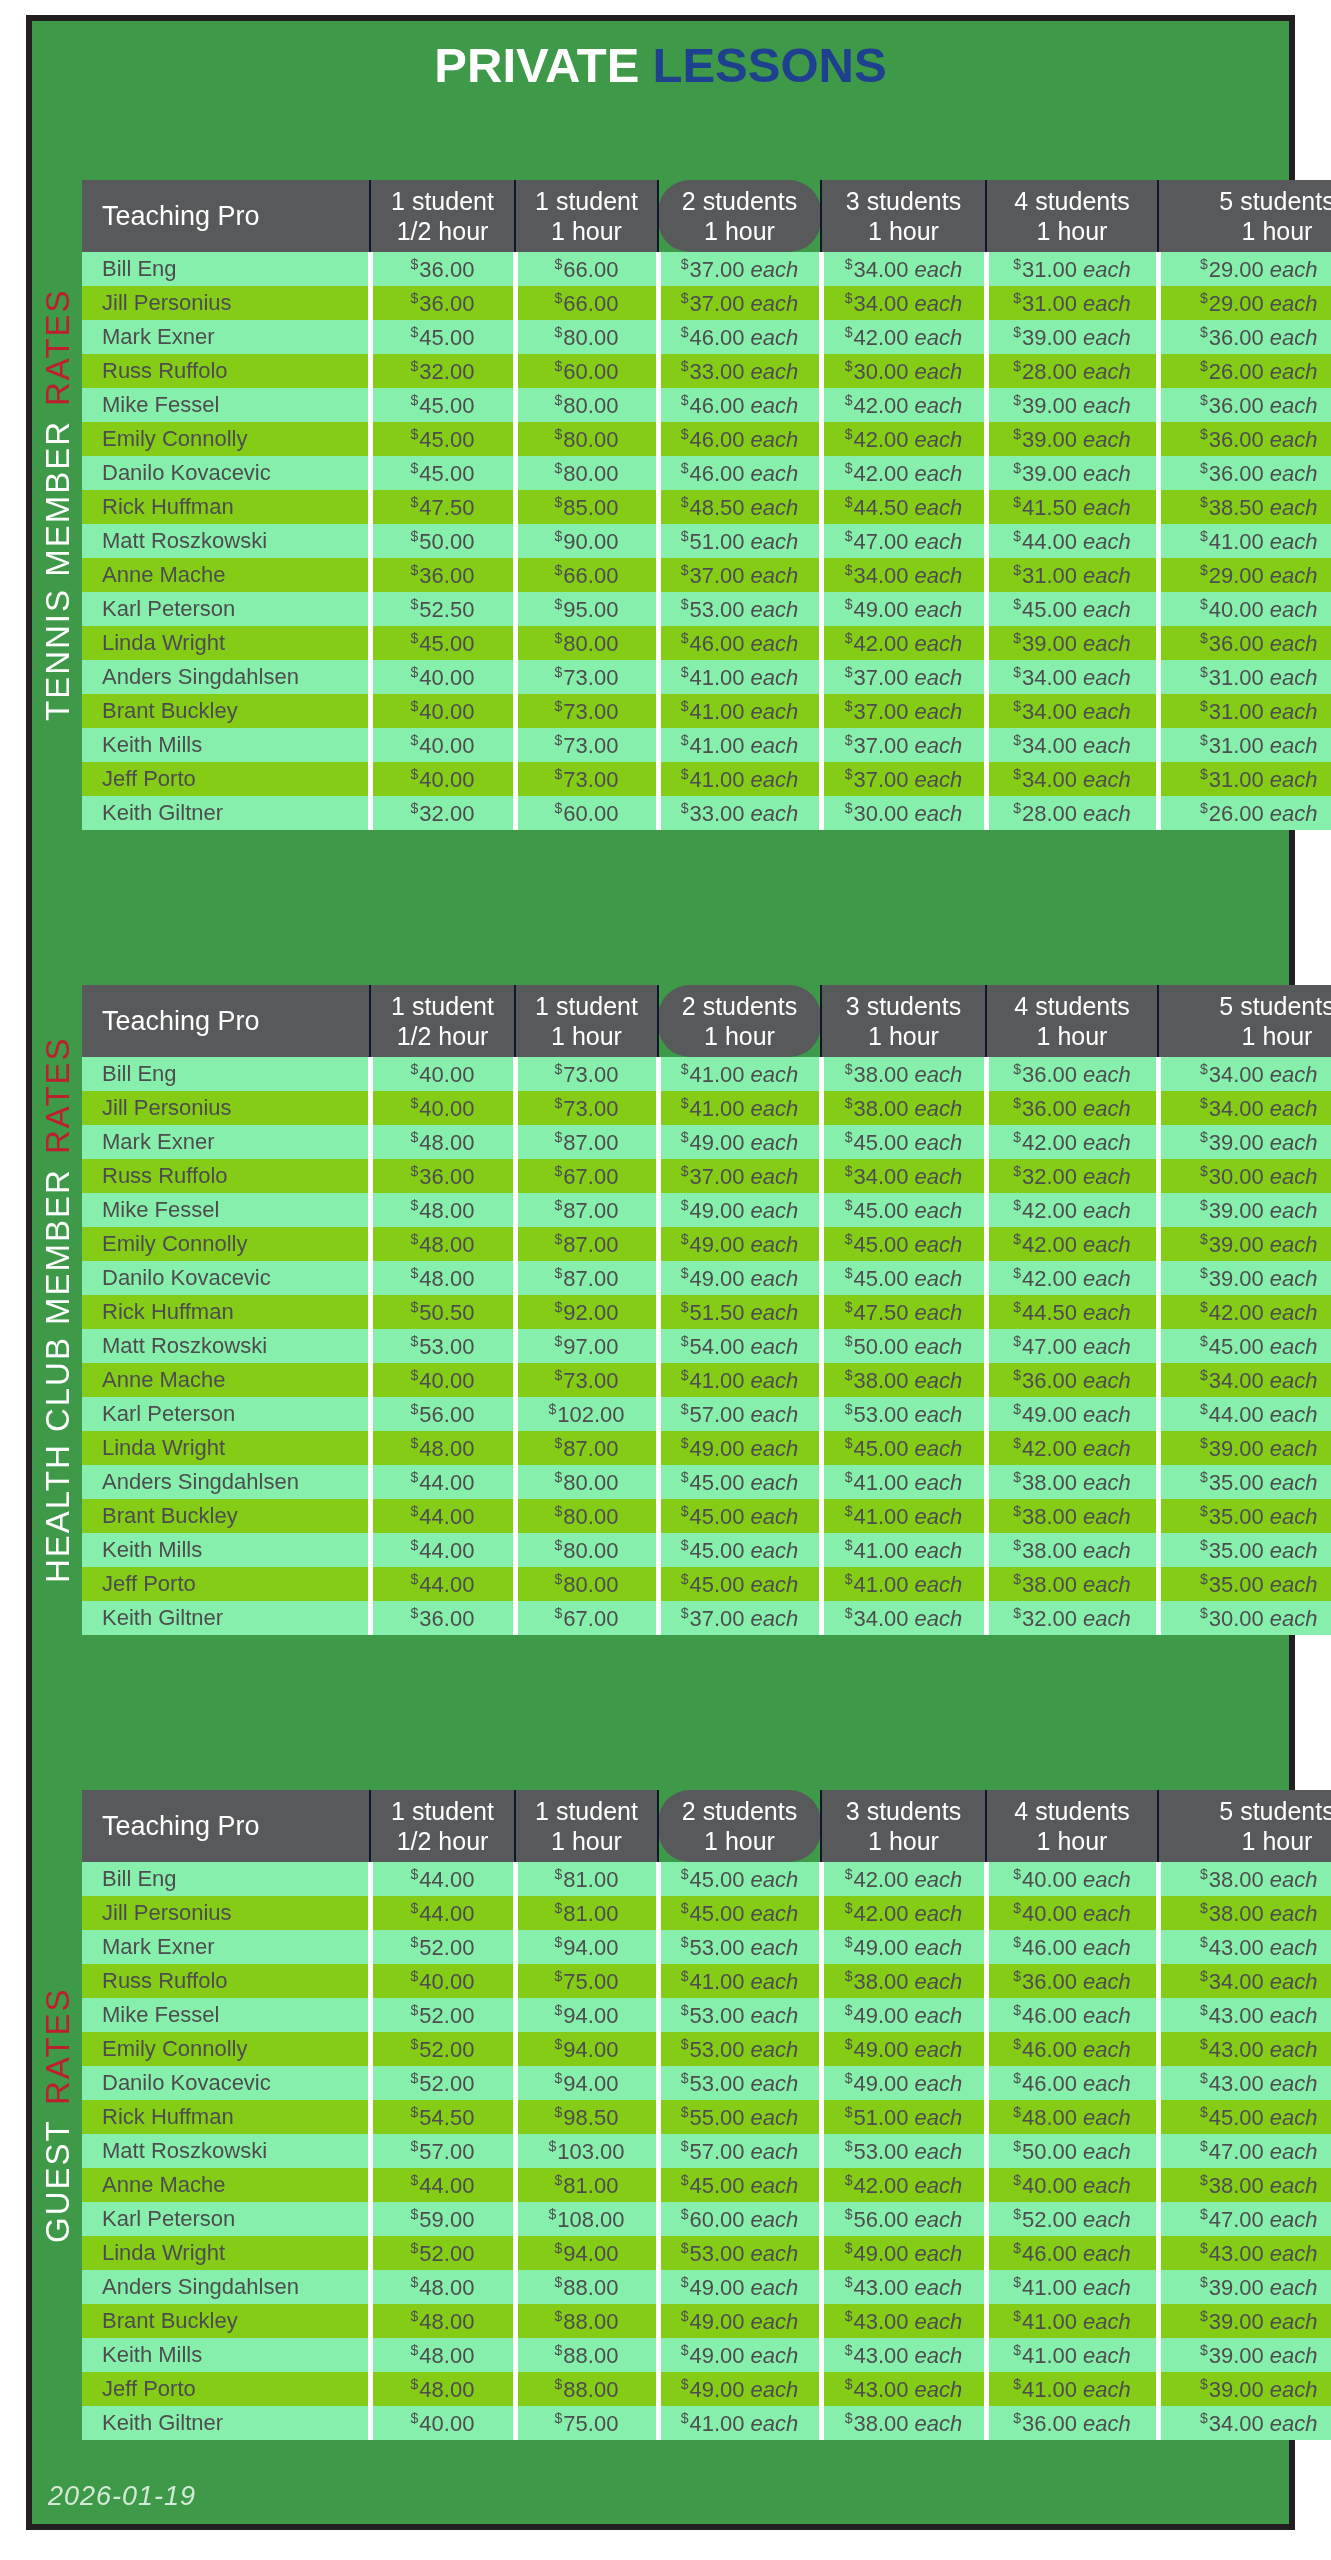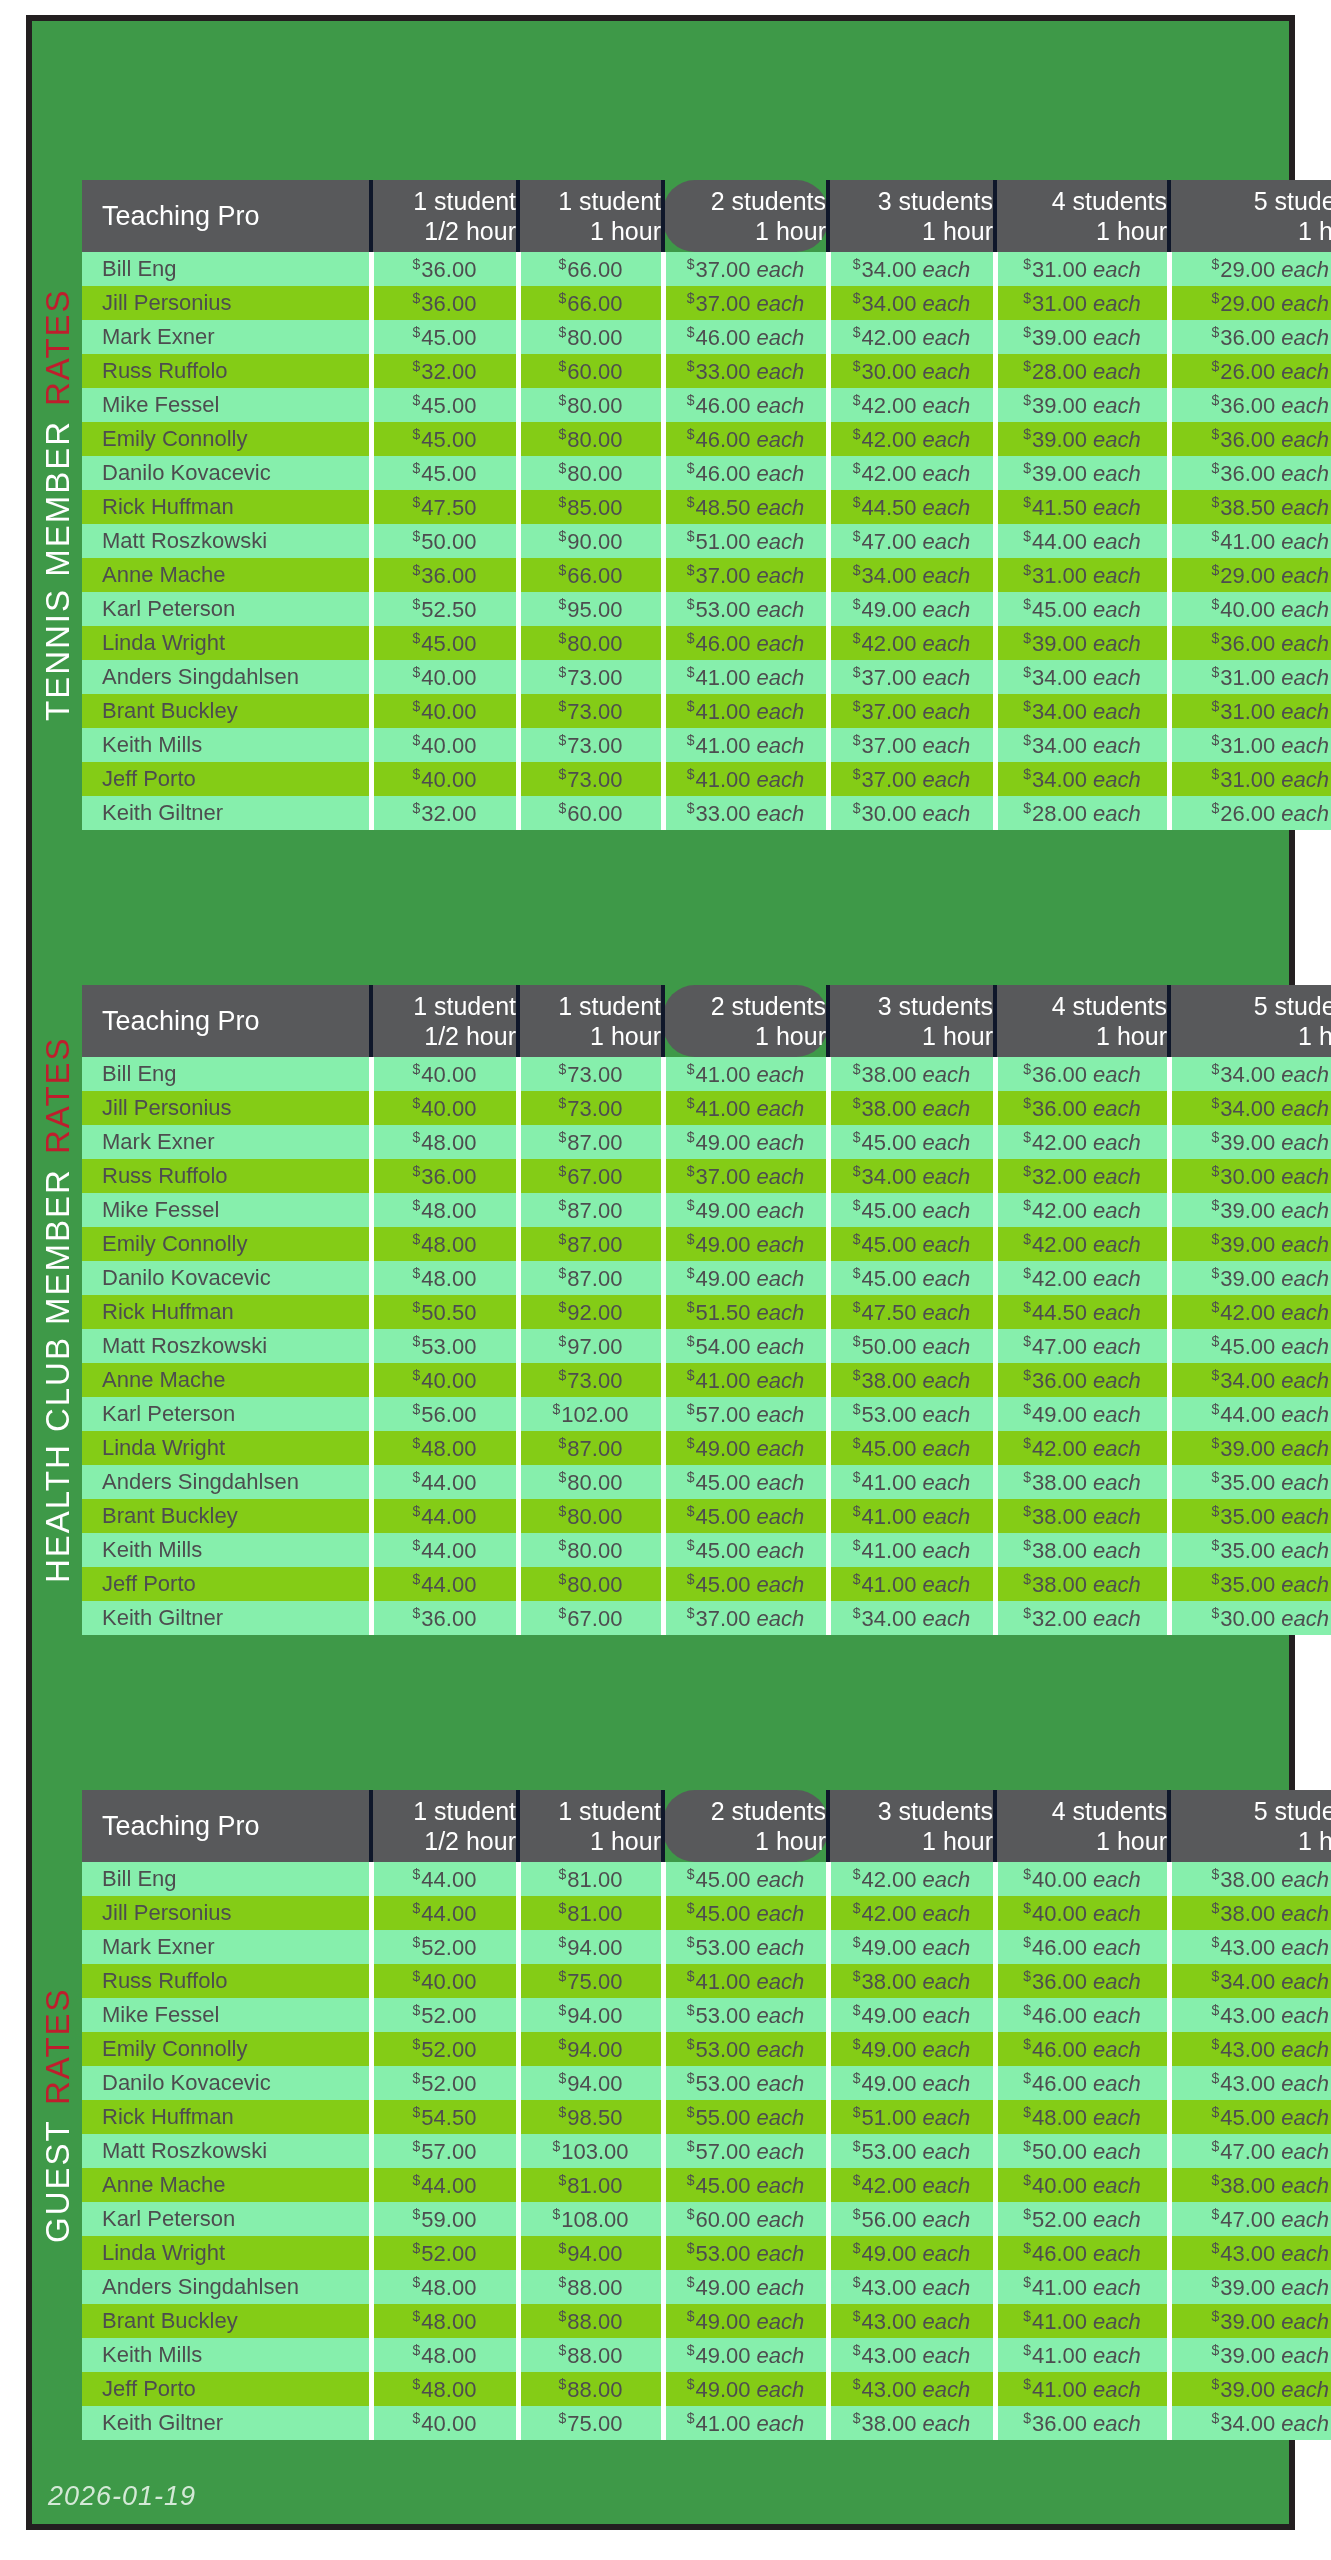--- a/index.html
+++ b/index.html
@@ -42,21 +42,21 @@
     text-align:center; vertical-align:middle; padding:0;
   }
   th.name-h { text-align:left; padding-left:20px; font-size:27px; }
   th:nth-child(1){ width:267px; }
   th:nth-child(2){ width:143px; }
   th:nth-child(3){ width:141px; }
   th:nth-child(4){ width:161px;border-radius:32px; }
   th:nth-child(5){ width:163px; }
   th:nth-child(6){ width:170px; }
   th:nth-child(7){ width:160px;padding-left:38px; }
-  th + th { border-left:4px solid #0f172a;text-align:right; }
+  th + th { border-left:2px solid #0f172a; }
 
   tbody tr { height:34px; }
   tbody tr.odd  { background:#86efac; }
   tbody tr.even { background:#84cc16; }
   td {
     font-size:22px; color:#4D4D4F; text-align:center;
     vertical-align:middle; padding:0; white-space:nowrap;
   }
   td.name { text-align:left; padding-left:20px; }
   td + td { border-left:5px solid #ffffff; }
@@ -68,20 +68,23 @@
     position:absolute; left:16px; bottom:12px;
     font-style:italic; font-size:27px; color:rgba(255,255,255,0.78);
     letter-spacing:1px;
   }
 </style>
 </head>
 <body>
 
 <div class="frame">
 
+  <div class="title">
+    <span class="w1">PRIVATE</span><span class="w2">LESSONS</span>
+  </div>
 
   <div class="section" id="sec0">
     <div class="side-label">
       <span>TENNIS MEMBER</span>
         <span class="accent">RATES</span>
     </div>
     <table>
         <thead>
           <tr>
             <th class="name-h">Teaching Pro</th>

